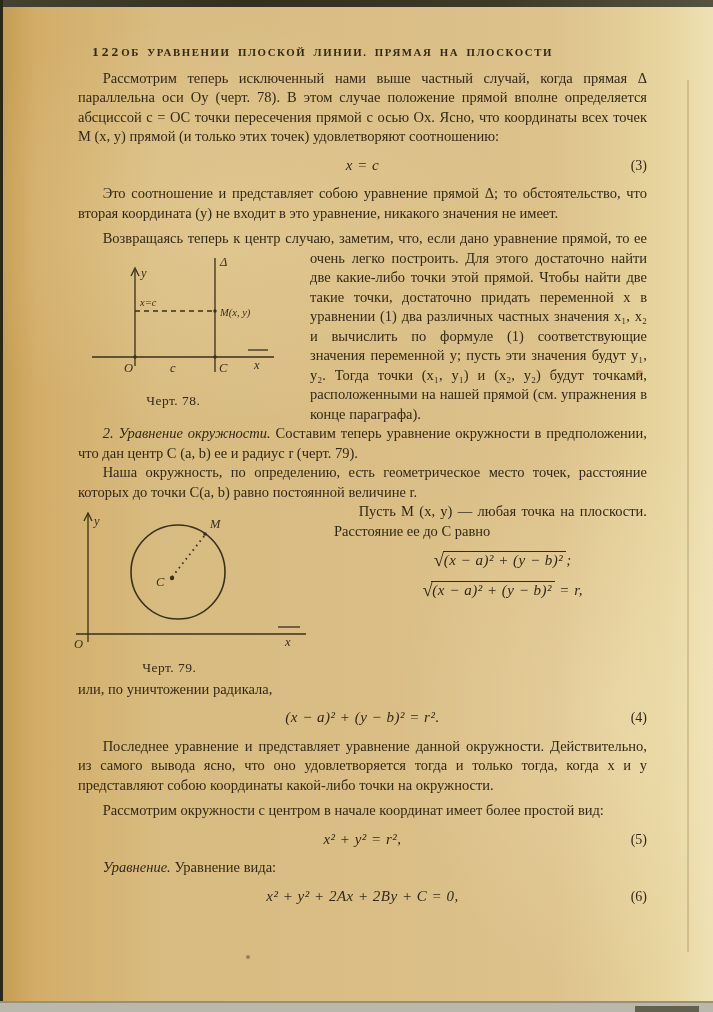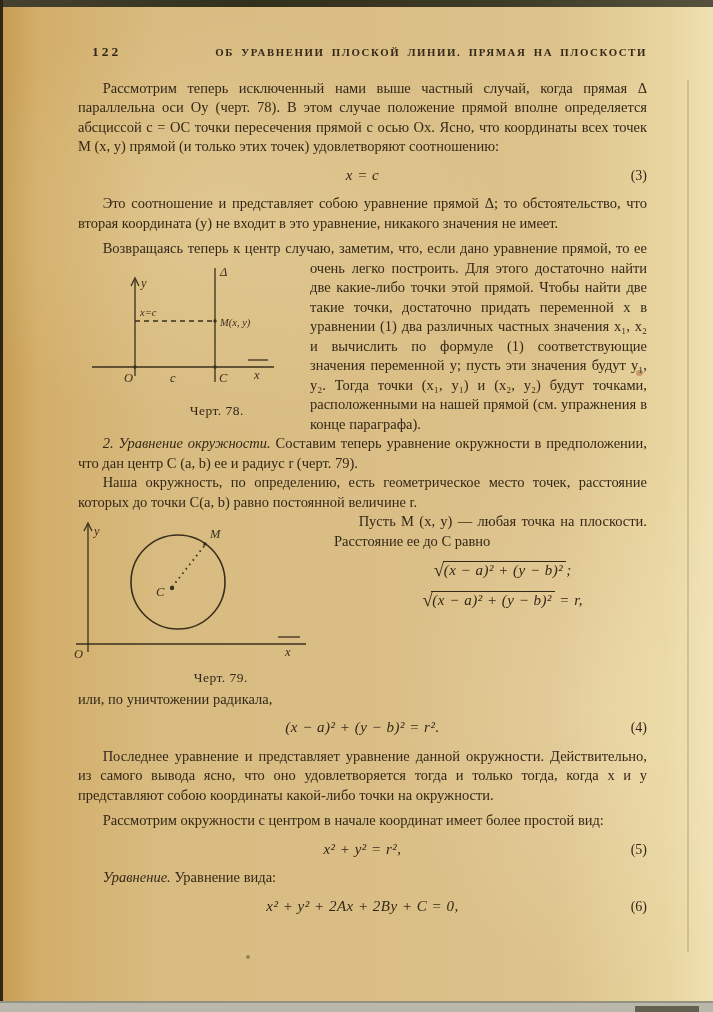--- a/index.html
+++ b/index.html
@@ -20,43 +20,43 @@
   .edge-tab   { position:absolute; bottom:0; right:14px; width:64px; height:6px; background:#62604f; z-index:6; }
   .crease     { position:absolute; top:80px; bottom:60px; right:24px; width:2px;
                 background:rgba(120,88,35,0.22); z-index:1; }
   .speck { position:absolute; border-radius:50%; background:rgba(160,96,50,0.45); z-index:1; }
   .speck.s1 { width:7px; height:6px; left:636px; top:370px; }
   .speck.s2 { width:4px; height:4px; left:246px; top:955px; background:rgba(90,70,40,0.5); }
 
   .content { position:relative; z-index:2; padding:42px 66px 0 78px;
              font-size:14.5px; line-height:19.5px; }
 
-  .running-head { display:flex; align-items:baseline; margin-bottom:16px; }
+  .running-head { display:flex; align-items:baseline; margin-bottom:6px; }
   .pagenum { font-size:13.5px; letter-spacing:3px; margin-left:14px; font-weight:bold; }
-  .rh-title { flex:1; text-align:right; font-size:10.8px; font-weight:bold;
+  .rh-title { flex:1; text-align:left; font-size:10.8px; font-weight:bold;
               letter-spacing:1.6px; word-spacing:3px; }
 
   .para { text-align:justify; }
   .indent { text-indent:1.7em; }
   .ital { font-style:italic; }
   .mt6 { margin-top:6px; }
 
   .eq-row { position:relative; text-align:center; margin:9px 0 9px 0; }
   .eq { font-style:italic; font-size:15px; letter-spacing:0.5px; }
   .eq-num { position:absolute; right:0; top:0; font-style:normal; font-size:14px; }
 
   .rad { font-style:italic; white-space:nowrap; }
   .rad-sign { font-size:1.25em; font-style:normal; margin-right:-2px; vertical-align:-1px; }
   .rad-bar { border-top:1.4px solid #332818; padding:0 3px 0 1px; }
 
   .figure { float:left; display:block; text-align:center; }
   .fig78 { width:212px; margin:4px 20px 2px 0; }
   .fig79 { width:252px; margin:2px 16px 2px -12px; }
   .figure svg { display:block; color:#3a2f1d; }
-  .caption { display:block; font-size:13.5px; margin-top:4px; letter-spacing:0.5px;text-align:right; }
+  .caption { display:block; font-size:13.5px; margin-top:4px; letter-spacing:0.5px; }
   .fig78 .caption { padding-right:46px; }
   .fig79 .caption { padding-right:70px; }
 
   svg text { font-family:"Liberation Serif","DejaVu Serif",serif; fill:#3a2f1d; }
   svg .lbl { font-style:italic; font-size:12.5px; }
   svg .sm  { font-style:italic; font-size:10.5px; }
 
   .clear { clear:left; }
 </style>
 </head>

